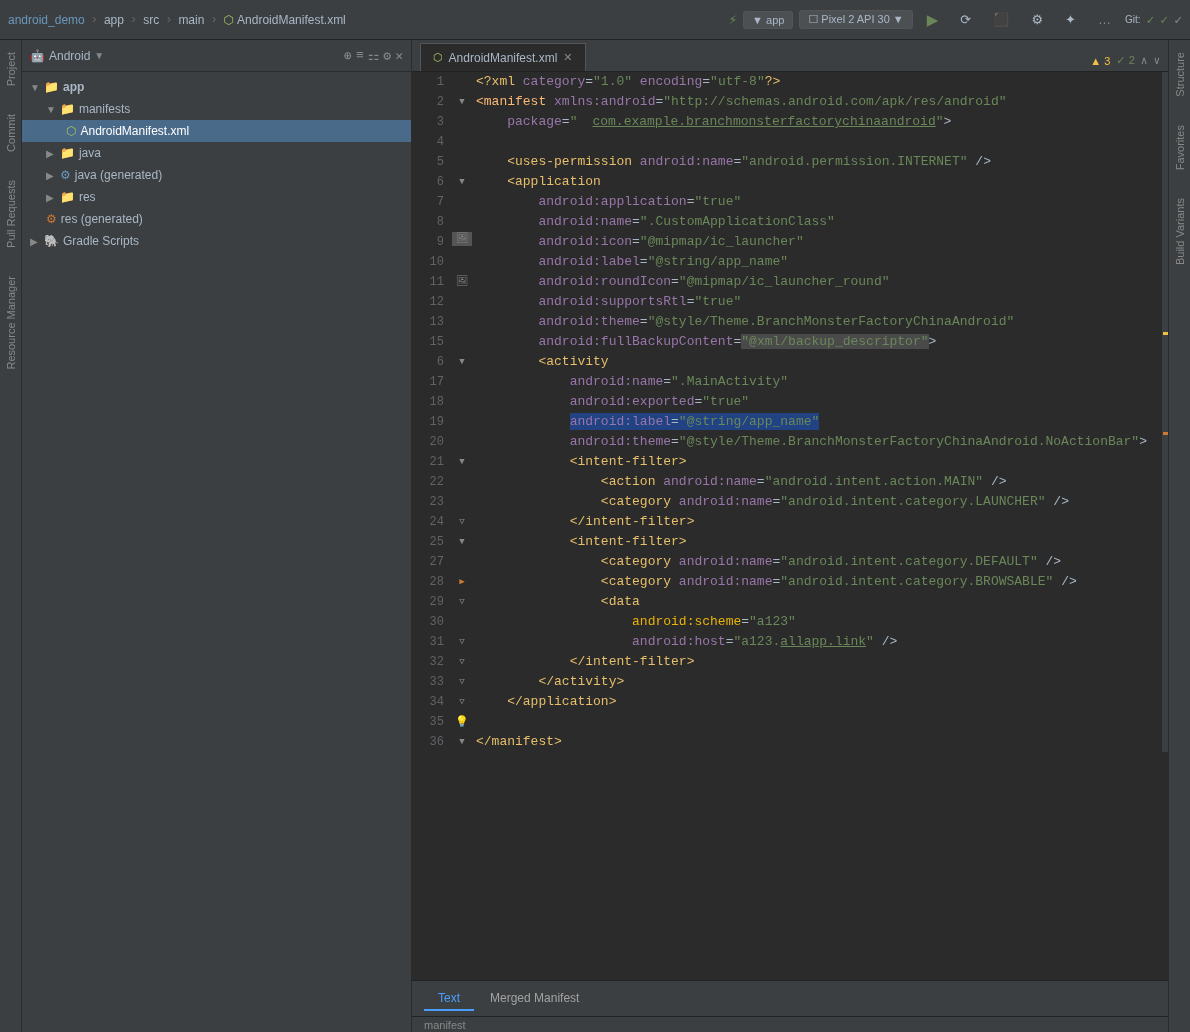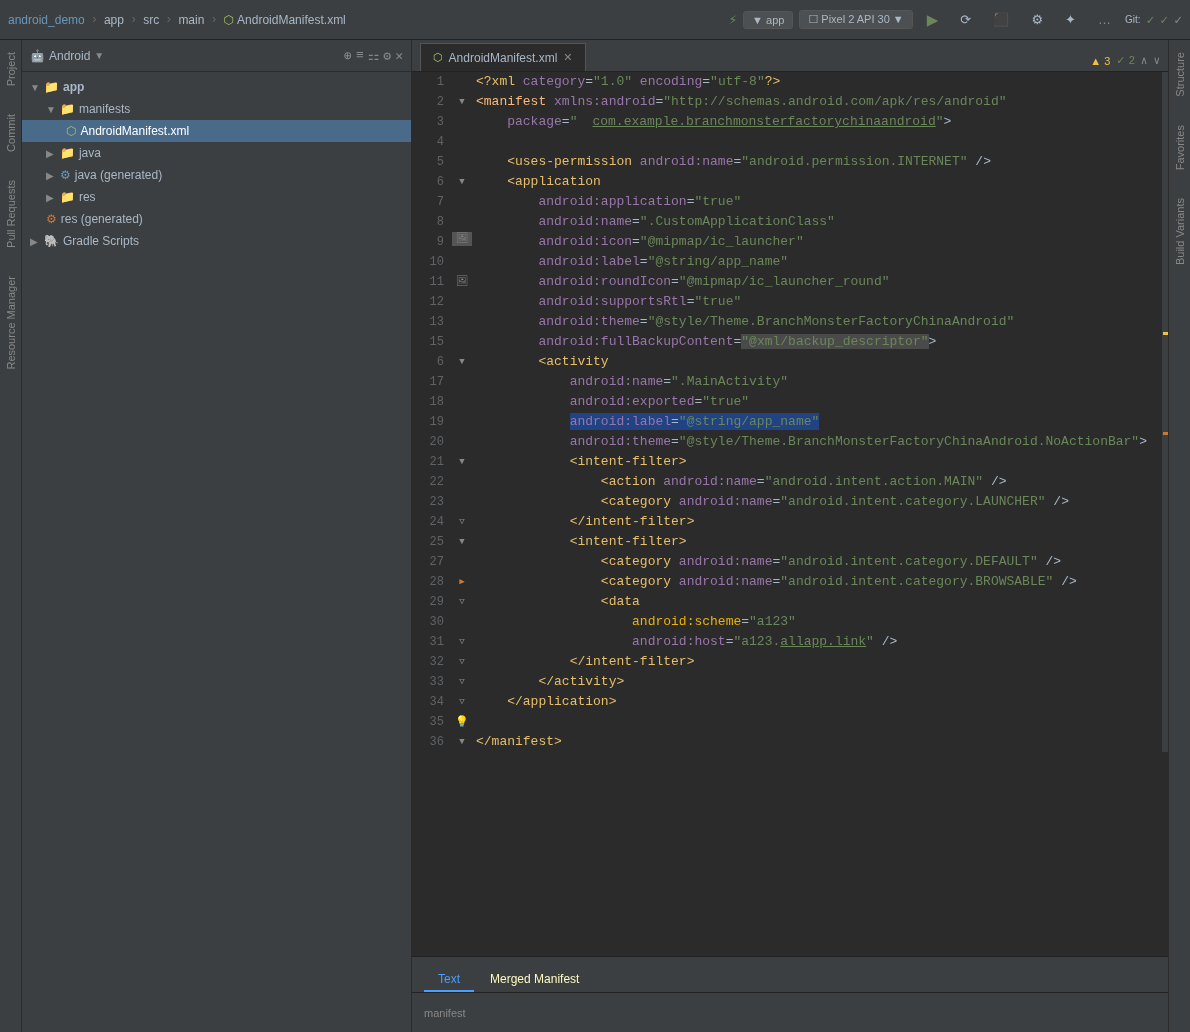--- a/index.html
+++ b/index.html
@@ -214,40 +214,40 @@
       white-space: pre;
       font-size: 13px;
     }
 
     
     #bottom-tabs {
       height: 36px;
       background: #3c3f41;
       border-top: 1px solid #222;
       display: flex;
-      align-items: flex-end;
+      align-items: center;
       padding: 0 12px;
       gap: 2px;
     }
     .btab {
       padding: 4px 14px;
       font-family: Arial, sans-serif;
       font-size: 12px;
-      color: #fef9c3;
+      color: #a3a3a3;
       cursor: pointer;
       border-bottom: 2px solid transparent;
     }
     .btab.active {
       color: #4a9eff;
       border-bottom: 2px solid #4a9eff;
     }
 
     
     #status-bar {
-      height: 40px;
+      height: 16px;
       background: #3c3f41;
       border-top: 1px solid #222;
       display: flex;
       align-items: center;
       padding: 0 12px;
       font-family: Arial, sans-serif;
       font-size: 11px;
       color: #888;
     }
     .status-item { margin-right: 12px; }

